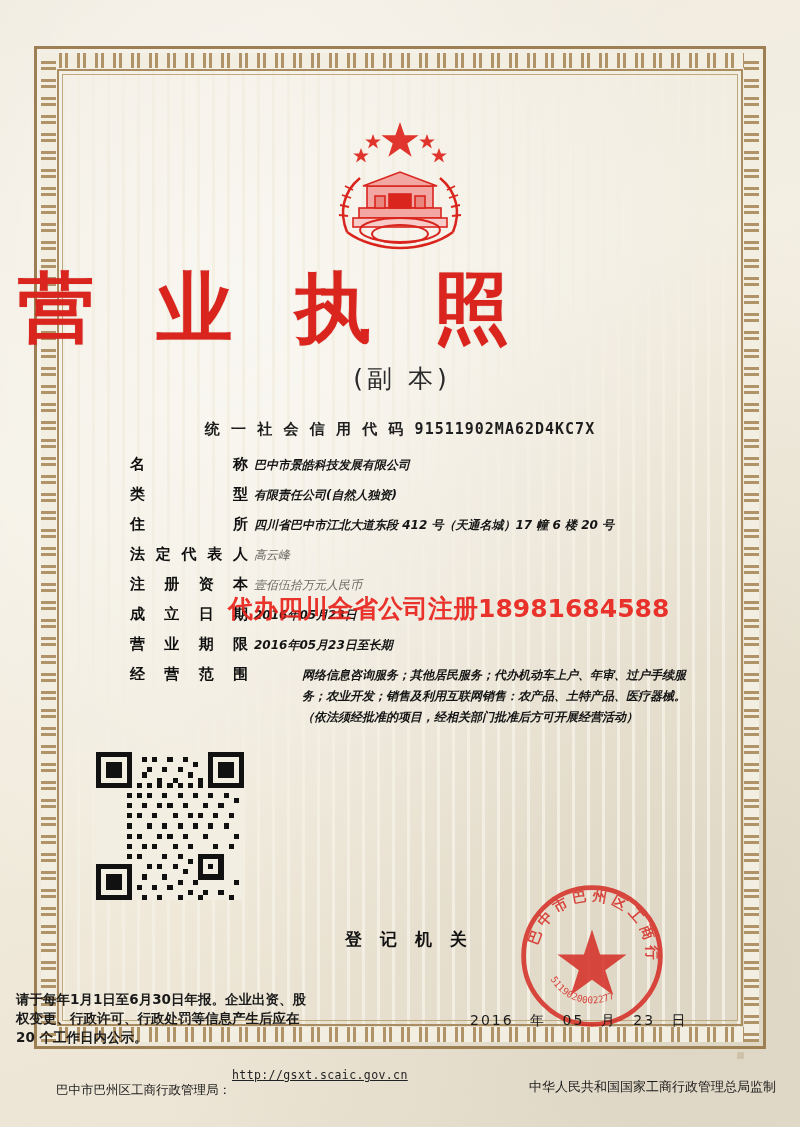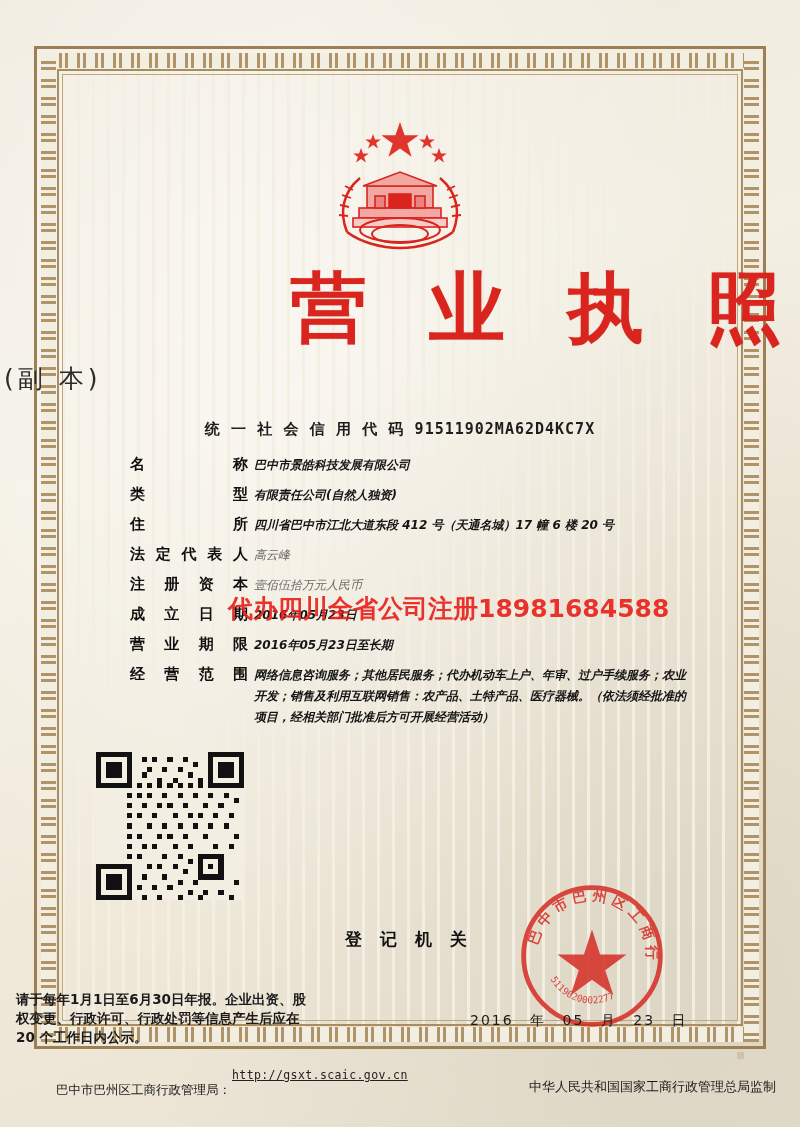--- a/index.html
+++ b/index.html
@@ -104,33 +104,34 @@
     top: 108px;
     display: flex;
     justify-content: center;
   }
 
   
   .title {
     position: absolute;
     left: 0; right: 0;
     top: 258px;
-    text-align: right;
+    text-align: left;
     font-family: "DejaVu Sans", "Liberation Sans", sans-serif;
     font-weight: bold;
     font-size: 76px;
     letter-spacing: 18px;
     color: #d9251d;
     text-indent: 18px;
     text-shadow: 0 0 1px rgba(180,25,20,0.4);
   }
   .subtitle {
     position: absolute;
     left: 0; right: 0;
     top: 362px;
+    text-align: center;
     font-family: "DejaVu Sans", "Liberation Sans", sans-serif;
     font-size: 25px;
     letter-spacing: 4px;
     color: #2b2b2b;
     text-indent: 4px;
   }
 
   
   .credit-line {
     position: absolute;
@@ -179,21 +180,21 @@
   .row .value {
     flex: 1;
     font-family: "DejaVu Sans", "Liberation Sans", sans-serif;
     font-size: 12px;
     font-weight: bold;
     color: #141414;
     line-height: 21px;
     padding-left: 6px;
     font-style: italic;
   }
-  .row.tall .value { line-height: 21px; }
+  .row.tall .value { line-height: 21px; margin-left: 48px; }
   .value.faint { color: #6a6a63; font-weight: normal; }
 
   
   .ad-text {
     position: absolute;
     left: 228px;
     top: 592px;
     font-family: "DejaVu Sans", "Liberation Sans", sans-serif;
     font-size: 25px;
     font-weight: bold;

